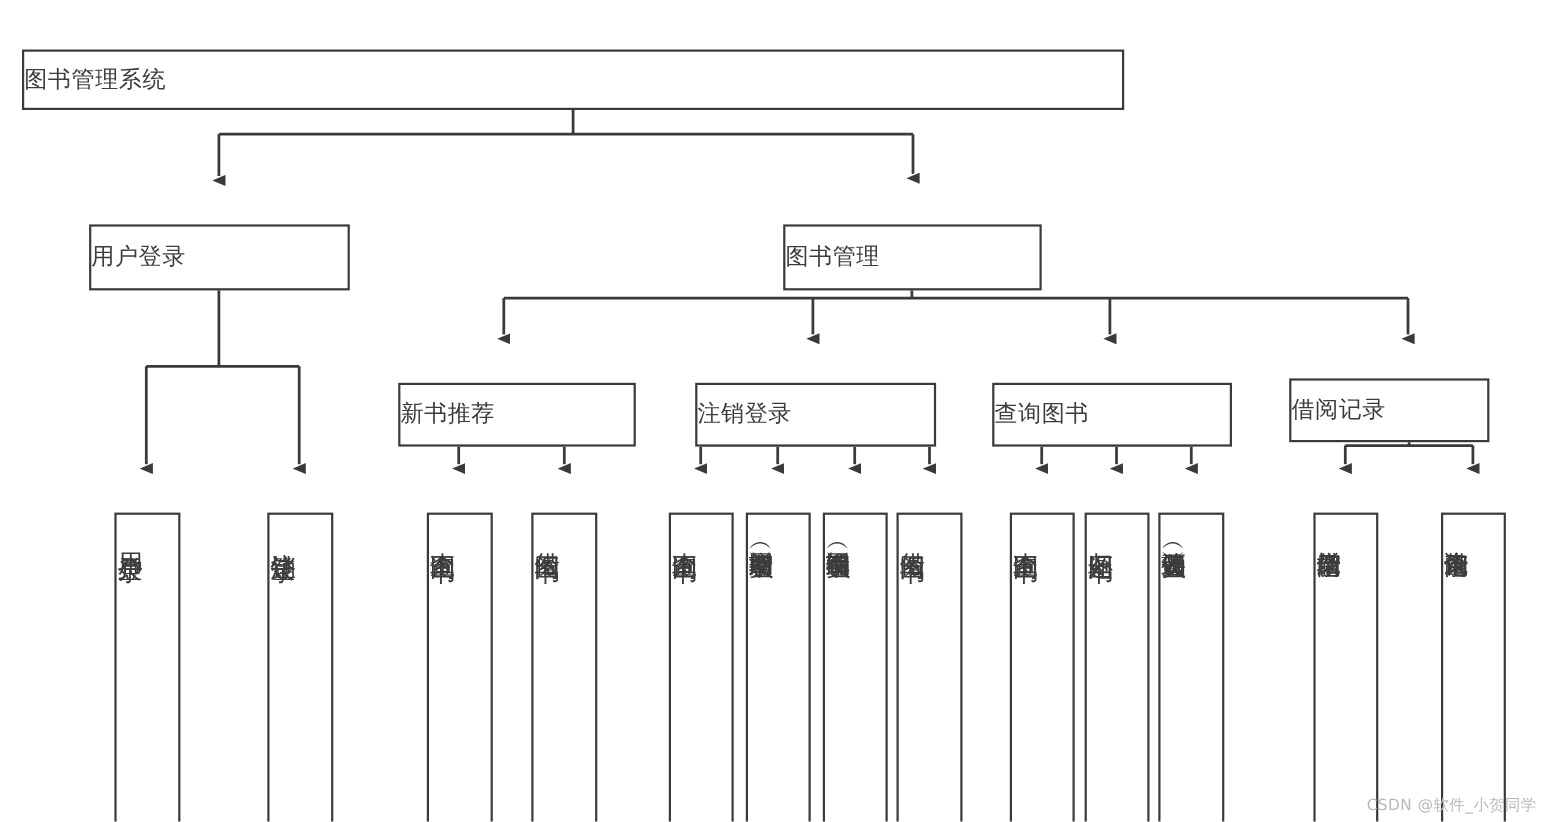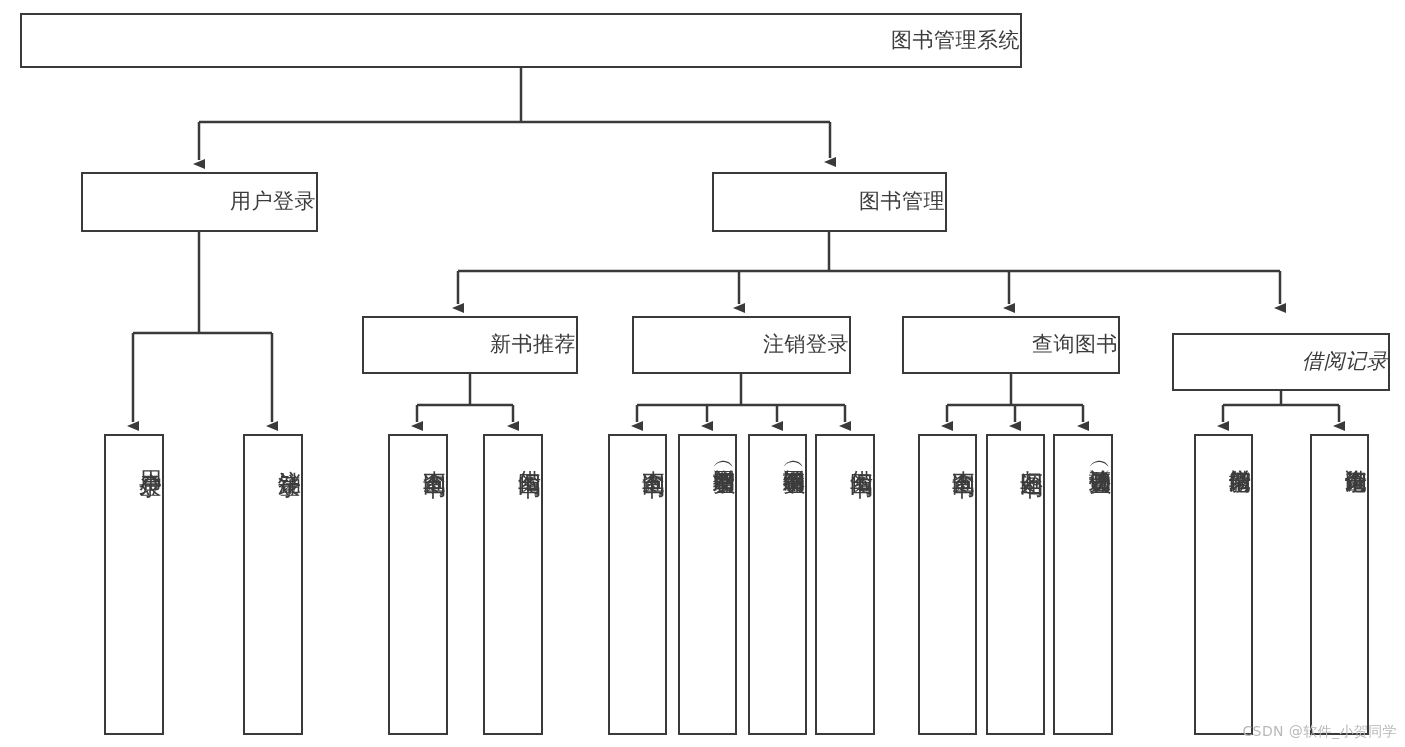--- a/index.html
+++ b/index.html
@@ -25,22 +25,23 @@
     height: 747px;
     pointer-events: none;
   }
   .node {
     position: absolute;
     box-sizing: border-box;
     background: #ffffff;
     border: 2.5px solid #3a3a3a;
     display: flex;
     align-items: center;
-    justify-content: flex-end;
+    justify-content: flex-start;
     color: #3c3c3c;
+    margin-top: 32px;
   }
   .node .label {
     display: block;
     text-align: center;
     line-height: 1.12;
     color: #3c3c3c;
   }
   .node.horizontal .label {
     font-size: 21px;
     letter-spacing: 0.5px;
@@ -142,21 +143,21 @@
 
   <div class="node horizontal" style="left:712px; top:172px; width:235px; height:60px;">
     <span class="label">图书管理</span>
   </div>
   <div class="node horizontal" style="left:632px; top:316px; width:219px; height:58px;">
     <span class="label">注销登录</span>
   </div>
   <div class="node horizontal" style="left:902px; top:316px; width:218px; height:58px;">
     <span class="label">查询图书</span>
   </div>
-  <div class="node horizontal" style="left:1172px; top:333px; width:218px; height:58px;font-style:italic;">
+  <div class="node horizontal" style="left:1172px; top:312px; width:182px; height:58px;">
     <span class="label">借阅记录</span>
   </div>
 
   <div class="node vertical" style="left:104px; top:434px; width:60px; height:301px;">
     <span class="label">用户登录</span>
   </div>
   <div class="node vertical" style="left:243px; top:434px; width:60px; height:301px;">
     <span class="label">注销登录</span>
   </div>
 

